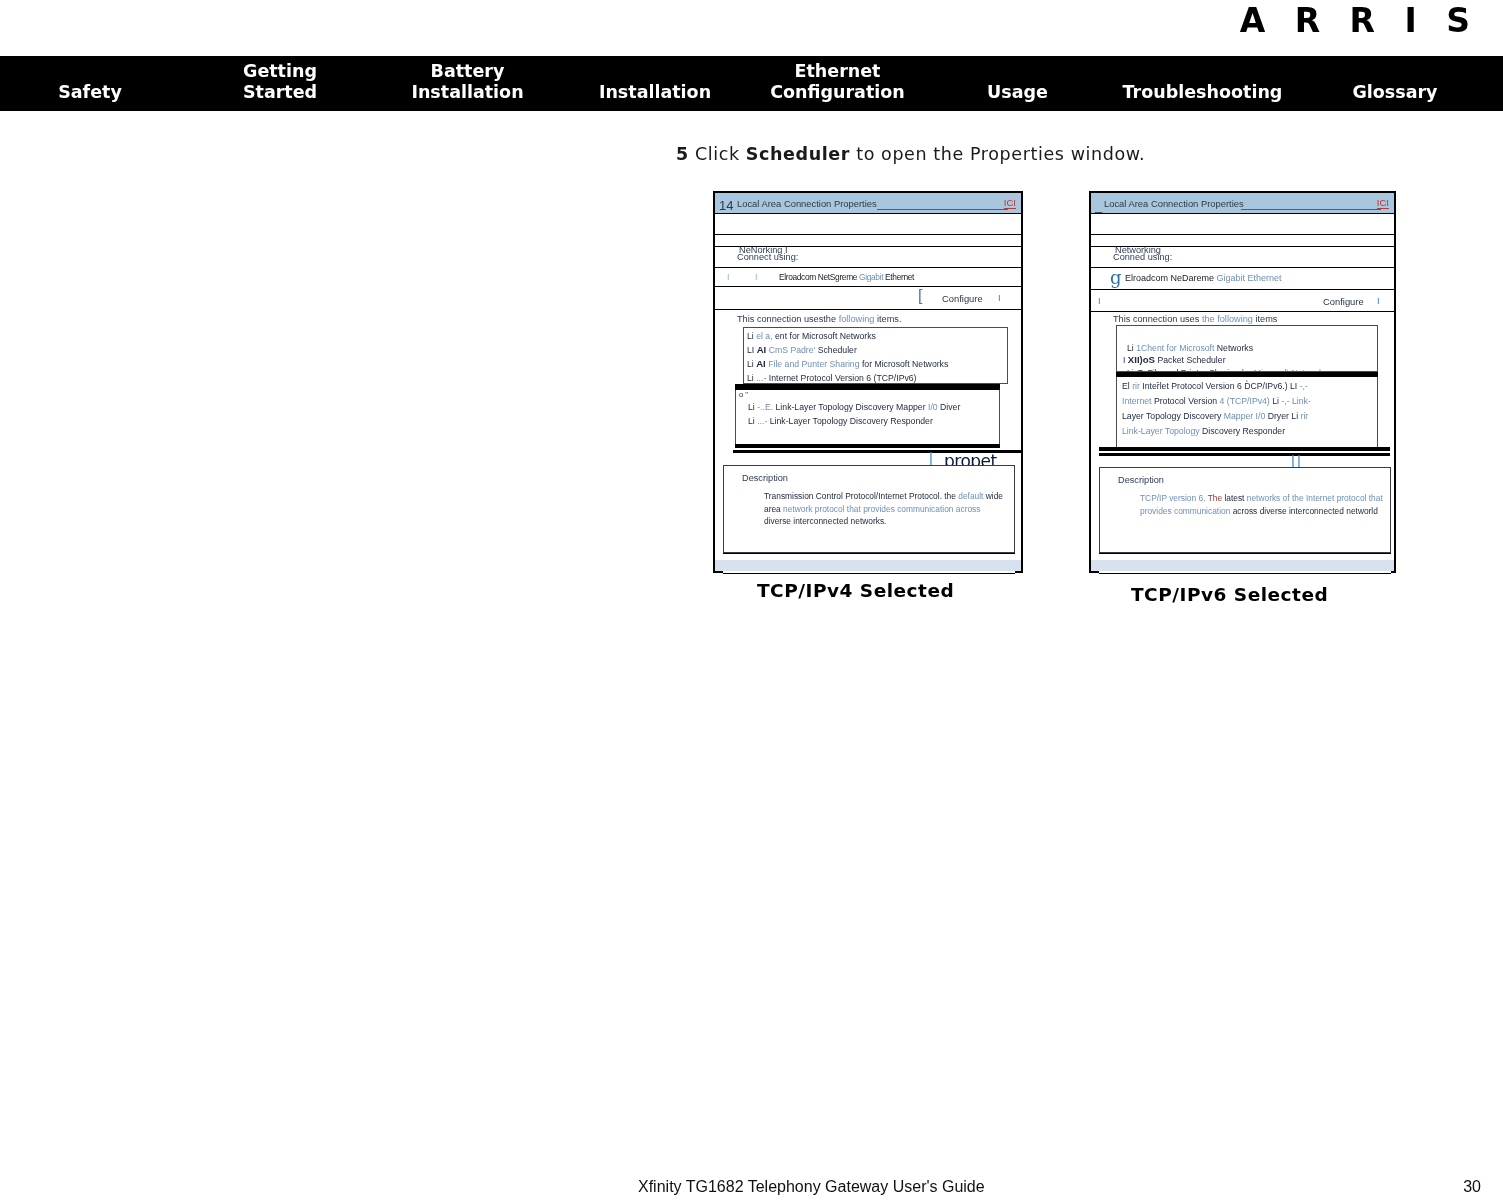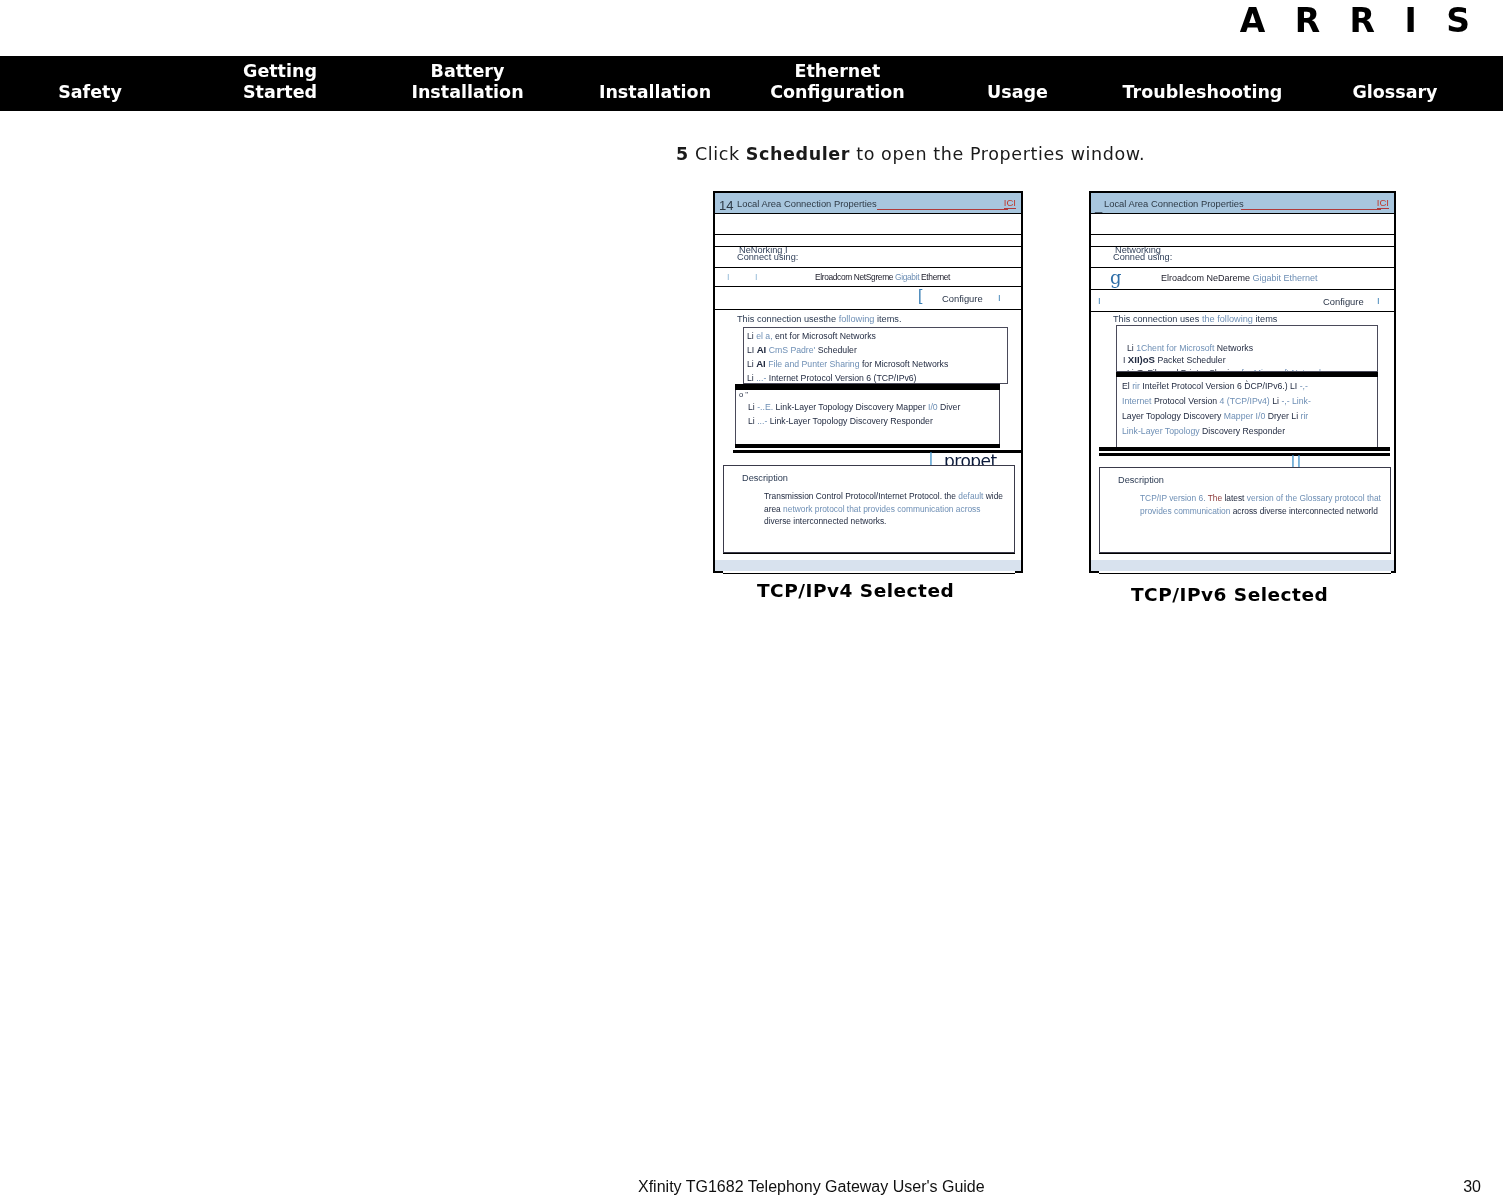--- a/index.html
+++ b/index.html
@@ -144,21 +144,20 @@
     font-size: 9px;
     color: #8fb6d6;
   }
   .adapter-row .adapter-name {
     position: absolute;
     top: 4px;
     font-size: 8.4px;
     color: #1b1b28;
     white-space: nowrap;
     letter-spacing: -0.35px;
-    margin-left: 36px;
   }
   .adapter-row .adapter-name .lt { color: #6e8fb5; }
 
   .cfg-row { height: 23px; }
   .cfg-row .bracket {
     position: absolute;
     font-size: 16px;
     color: #3a7fb5;
     top: 0px;
   }
@@ -479,21 +478,21 @@
   </div>
 
   <div class="blackbar" style="left:8px;top:254px;width:291px;height:4px;"></div>
   <div class="blackbar" style="left:8px;top:260px;width:291px;height:3px;"></div>
 
   <div class="ghost-row" style="left:20px;top:264px;">&nbsp;</div>
   <span class="blue-bar-i" style="left:200px;top:259px;letter-spacing:2px;">||</span>
 
   <div class="desc-box" style="left:8px;top:274px;width:292px;height:86px;">
     <span class="desc-title">Description</span>
-    <div class="desc-body"><span class="lt">TCP/IP version 6. </span><span class="rd">The </span><span>latest </span><span class="lt">version of the Glossary protocol</span> <span class="lt">that provides communication </span><span>across diverse interconnected</span> <span>networld</span></div>
+    <div class="desc-body"><span class="lt">TCP/IP version 6. </span><span class="rd">The </span><span>latest </span><span class="lt">networks of the Internet protocol</span> <span class="lt">that provides communication </span><span>across diverse interconnected</span> <span>networld</span></div>
   </div>
 
   <div class="btnrow" style="left:8px;top:360px;width:292px;height:21px;">
     <span class="pipe-left">I</span>
     <span class="ok" style="left:187px;">OK</span>
     <span class="mid" style="left:222px;">I I</span>
     <span class="cancel" style="left:245px;">Caned</span>
   </div>
 
   <div class="dlg-foot"></div>

